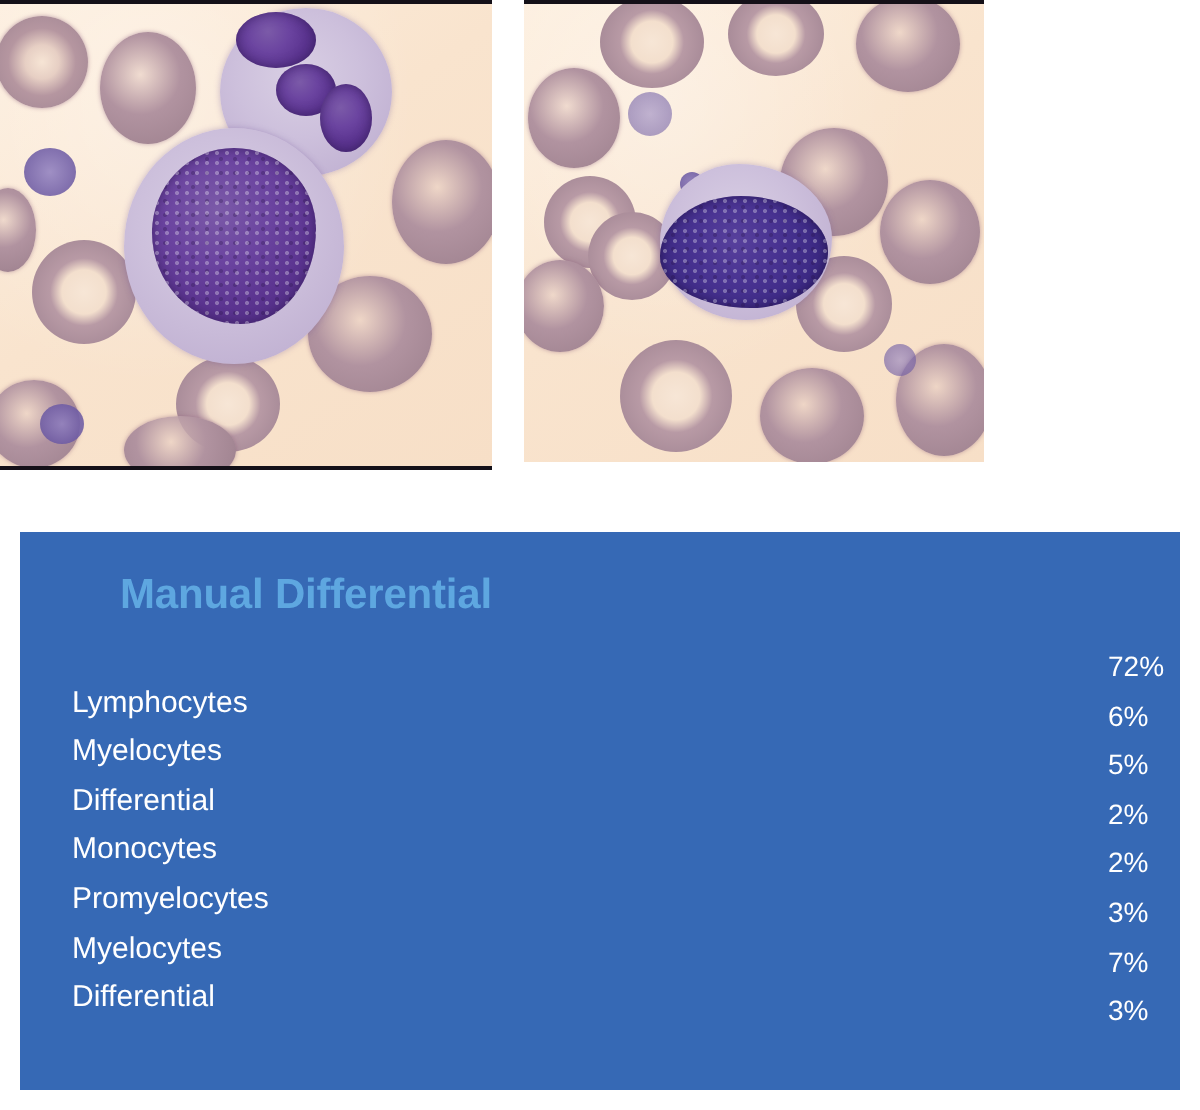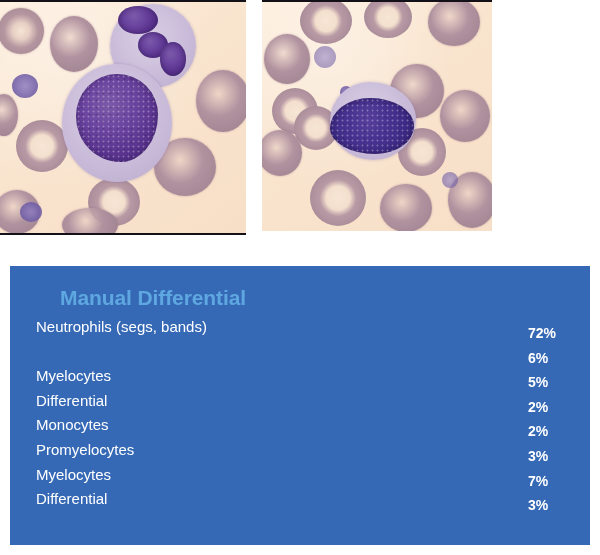--- a/index.html
+++ b/index.html
@@ -151,26 +151,25 @@
   .diff-label {
     position: absolute;
     left: 26px;
     top: 0px;
     font-size: 15px;
     color: #ffffff;
     white-space: nowrap;
   }
   .diff-value {
     position: absolute;
-    left: 518px;
+    left: 544px;
     top: 7px;
     font-size: 14px;
     color: #ffffff;
     white-space: nowrap;
-    font-weight: bold;
   }
 </style>
 </head>
 <body>
 
 <div class="micrograph" id="micrograph-left">
   <div class="slide-field"></div>
 
   <div class="cell rbc" style="left:-2px;  top:6px;   width:46px; height:46px;"></div>
   <div class="cell rbc-solid" style="left:50px;  top:14px;  width:48px; height:56px;"></div>
@@ -220,25 +219,25 @@
   <div class="cell nucleus-dark" style="left:68px; top:96px; width:84px; height:56px; border-radius:48% 52% 46% 54% / 54% 50% 50% 46%;"></div>
   <div class="granules" style="left:68px; top:96px; width:84px; height:56px; border-radius:48% 52% 46% 54% / 54% 50% 50% 46%;"></div>
 </div>
 
 <div id="differential-panel">
   <div id="differential-title">Manual Differential</div>
 
   <div id="differential-rows">
 
     <div class="diff-row">
-      <span class="diff-label">Neutrophils (segs, bands)</span>
       <span class="diff-value">72%</span>
     </div>
 
     <div class="diff-row">
+      <span class="diff-label">Lymphocytes</span>
       <span class="diff-value">6%</span>
     </div>
 
     <div class="diff-row">
       <span class="diff-label">Myelocytes</span>
       <span class="diff-value">5%</span>
     </div>
 
     <div class="diff-row">
       <span class="diff-label">Differential</span>

